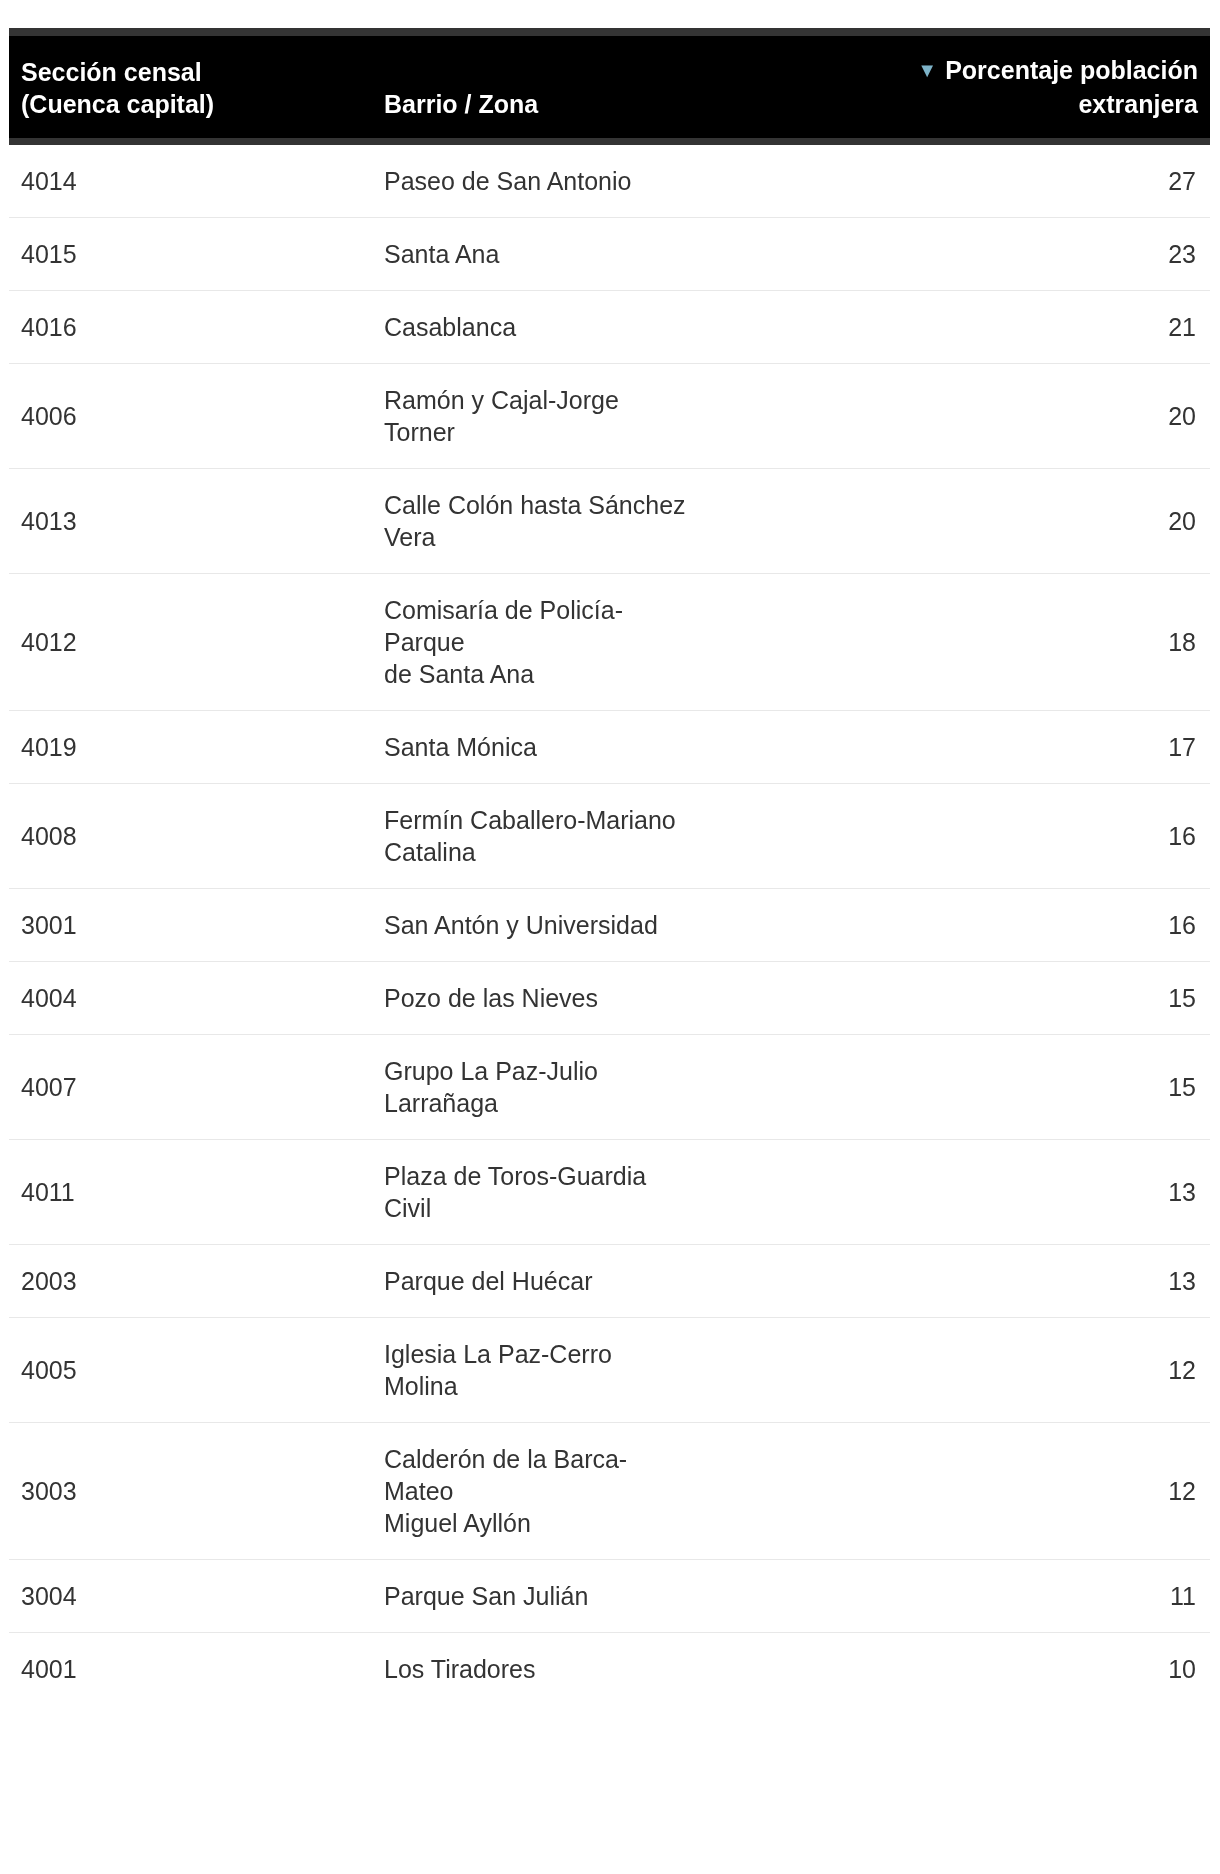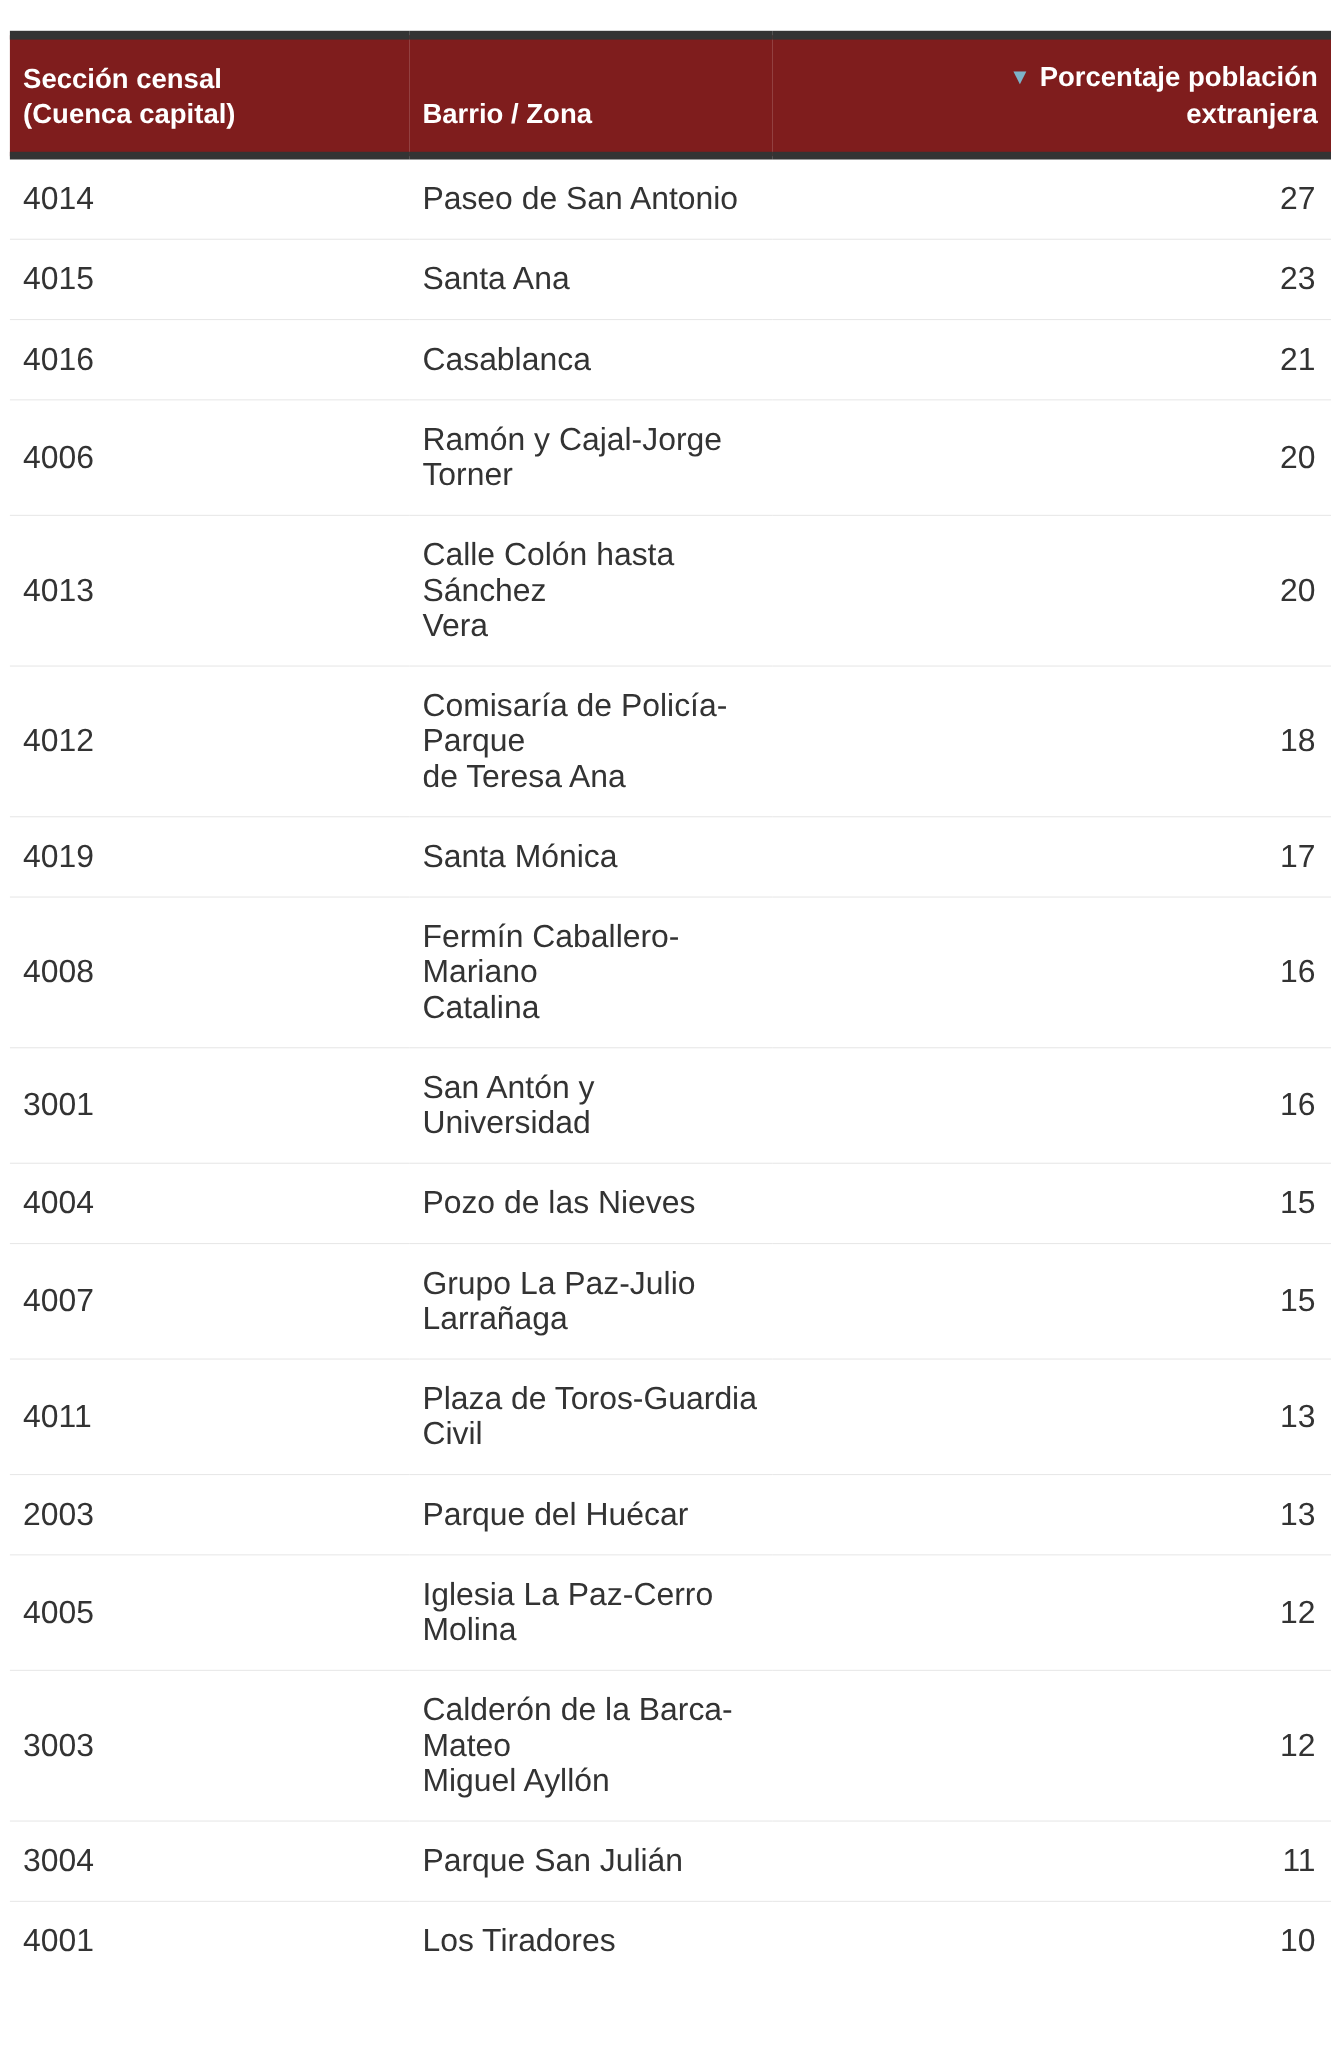--- a/index.html
+++ b/index.html
@@ -14,37 +14,37 @@
   table.dw-table {
     width: 1201px;
     border-collapse: collapse;
     table-layout: fixed;
   }
   col.c1 { width: 363px; }
   col.c2 { width: 330px; }
   col.c3 { width: auto; }
 
   thead th {
-    background: #7f1d1d;
+    background: #000000;
     color: #ffffff;
     font-size: 25px;
     font-weight: bold;
     line-height: 32px;
     text-align: left;
     vertical-align: bottom;
     padding: 18px 12px;
     border-top: 8px solid #343434;
     border-bottom: 7px solid #343434;
   }
   thead th.num { text-align: right; }
 
   .pre { white-space: pre-line; }
 
   tbody td {
-    font-size: 29px;
+    font-size: 25px;
     line-height: 32px;
     padding: 20px 12px;
     vertical-align: middle;
     border-bottom: 1px solid #e8e8e8;
     color: #333333;
   }
   tbody tr:last-child td { border-bottom: none; }
   td.num { text-align: right; padding-right: 14px; }
 
   .sort-arrow {
@@ -104,21 +104,21 @@
       </tr>
       <tr>
         <td>4013</td>
         <td class="pre">Calle Colón hasta Sánchez
 Vera</td>
         <td class="num">20</td>
       </tr>
       <tr>
         <td>4012</td>
         <td class="pre">Comisaría de Policía-Parque
-de Teresa Ana</td>
+de Santa Ana</td>
         <td class="num">18</td>
       </tr>
       <tr>
         <td>4019</td>
         <td class="pre">Santa Mónica</td>
         <td class="num">17</td>
       </tr>
       <tr>
         <td>4008</td>
         <td class="pre">Fermín Caballero-Mariano

